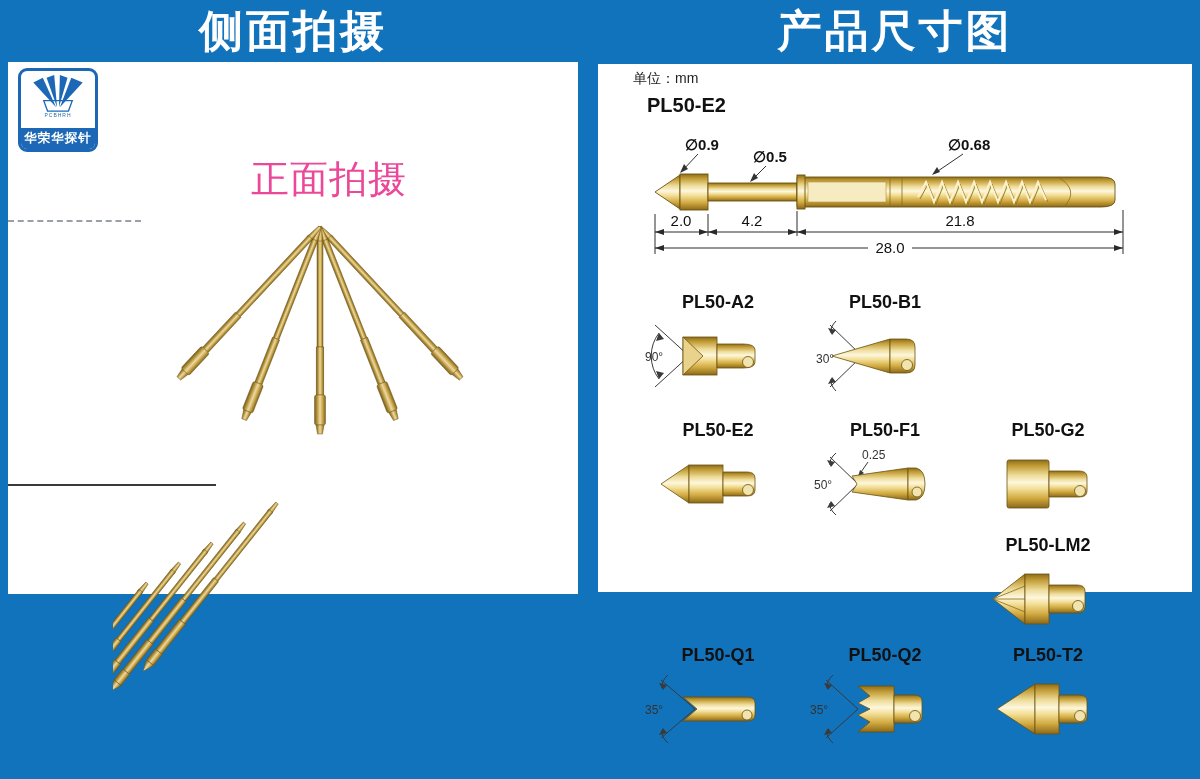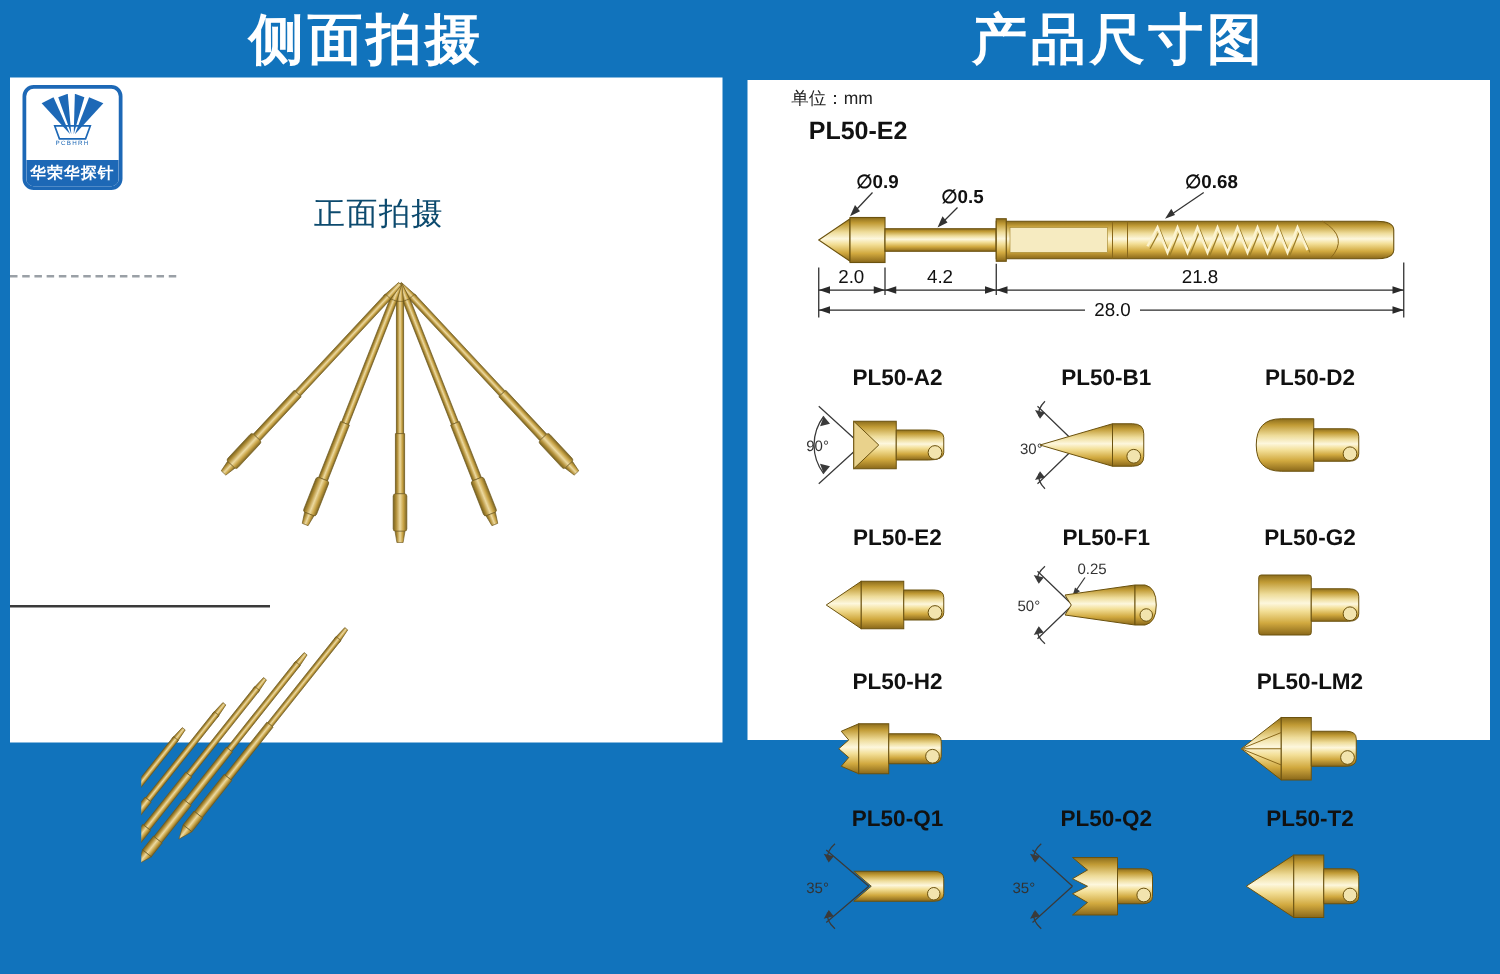--- a/index.html
+++ b/index.html
@@ -23,21 +23,21 @@
     border:3px solid #1d68b6;border-radius:9px;background:#fff;
     box-sizing:border-box;overflow:hidden;
   }
   .logo-fan{display:block;margin:4px auto 0;}
   .logo-sub{font-size:5px;line-height:5px;color:#1d68b6;text-align:center;letter-spacing:1px;}
   .logo-band{
     position:absolute;left:0;right:0;bottom:0;height:21px;background:#1d68b6;
     color:#fff;font-size:12.5px;font-weight:bold;line-height:21px;text-align:center;letter-spacing:1px;
   }
 
-  .photo-label{position:absolute;color:#0c4a6e;font-size:25px;letter-spacing:1px;white-space:nowrap;}
+  .photo-label{position:absolute;color:#ec4899;font-size:38px;letter-spacing:1px;white-space:nowrap;}
   .dash-line{position:absolute;left:0;top:158px;width:133px;border-top:2px dashed #9aa0a6;}
   .solid-line{position:absolute;left:0;top:422px;width:208px;border-top:2px solid #3a3a3a;}
 
   .unit{position:absolute;left:35px;top:6px;font-size:14px;color:#222;}
   .main-title{position:absolute;left:49px;top:30px;font-size:20px;font-weight:bold;color:#111;}
 
   .cell{position:absolute;width:170px;text-align:center;}
   .cell .t{font-size:18px;font-weight:bold;color:#111;}
   svg.thumb{display:block;margin:4px auto 0;}
   svg text{font-family:"Liberation Sans",sans-serif;}
@@ -250,30 +250,20 @@
         <polygon points="22,60 18,67 26,65" fill="#3a3a3a"></polygon>
       <text x="6" y="46" font-size="12" fill="#333">30°</text>
       <g stroke="#6b520f" stroke-width="0.8">
         <polygon points="22,39 80,22 80,56" fill="url(#gTech)"></polygon>
         <path d="M80,22 H96 Q105,22 105,30 V48 Q105,56 96,56 H80 Z" fill="url(#gTech)"></path>
         <circle cx="97" cy="48" r="5.5" fill="#f2e4ae"></circle>
       </g>
     </svg>
   </div>
 
-  <div class="cell" style="left:365px;top:228px;">
-    <div class="t">PL50-D2</div>
-    <svg class="thumb" width="150" height="78" viewBox="0 0 150 78">
-      <g stroke="#6b520f" stroke-width="0.8">
-        <path d="M78,18 H52 Q32,18 32,39 Q32,60 52,60 H78 Z" fill="url(#gTech)"></path>
-        <path d="M78,26 H106 Q114,26 114,32 V46 Q114,52 106,52 H78 Z" fill="url(#gTech)"></path>
-        <circle cx="107" cy="46" r="5.5" fill="#f2e4ae"></circle>
-      </g>
-    </svg>
-  </div>
 
   <div class="cell" style="left:35px;top:356px;">
     <div class="t">PL50-E2</div>
     <svg class="thumb" width="150" height="78" viewBox="0 0 150 78">
       <g stroke="#6b520f" stroke-width="0.8">
         <polygon points="18,39 46,20 46,58" fill="url(#gTech)"></polygon>
         <rect x="46" y="20" width="34" height="38" fill="url(#gTech)"></rect>
         <path d="M80,27 H104 Q112,27 112,33 V45 Q112,51 104,51 H80 Z" fill="url(#gTech)"></path>
         <circle cx="105" cy="45" r="5.5" fill="#f2e4ae"></circle>
       </g>
@@ -304,31 +294,20 @@
     <div class="t">PL50-G2</div>
     <svg class="thumb" width="150" height="78" viewBox="0 0 150 78">
       <g stroke="#6b520f" stroke-width="0.8">
         <rect x="34" y="15" width="42" height="48" rx="2" fill="url(#gTech)"></rect>
         <path d="M76,26 H106 Q114,26 114,32 V46 Q114,52 106,52 H76 Z" fill="url(#gTech)"></path>
         <circle cx="107" cy="46" r="5.5" fill="#f2e4ae"></circle>
       </g>
     </svg>
   </div>
 
-  <div class="cell" style="left:35px;top:471px;">
-    <div class="t">PL50-H2</div>
-    <svg class="thumb" width="150" height="78" viewBox="0 0 150 78">
-      <g stroke="#6b520f" stroke-width="0.8">
-        <polygon points="44,19 44,59 30,53 36,46 28,39 36,32 30,25" fill="url(#gTech)"></polygon>
-        <rect x="44" y="19" width="24" height="40" fill="url(#gTech)"></rect>
-        <path d="M68,27 H102 Q110,27 110,33 V45 Q110,51 102,51 H68 Z" fill="url(#gTech)"></path>
-        <circle cx="103" cy="45" r="5.5" fill="#f2e4ae"></circle>
-      </g>
-    </svg>
-  </div>
 
 
   <div class="cell" style="left:365px;top:471px;">
     <div class="t">PL50-LM2</div>
     <svg class="thumb" width="150" height="78" viewBox="0 0 150 78">
       <g stroke="#6b520f" stroke-width="0.8">
         <polygon points="20,39 52,14 52,64" fill="url(#gTech)"></polygon>
         <path d="M20,39 L52,26 M20,39 L52,39 M20,39 L52,52" stroke="#8a681a" fill="none"></path>
         <rect x="52" y="14" width="24" height="50" fill="url(#gTech)"></rect>
         <path d="M76,25 H104 Q112,25 112,31 V47 Q112,53 104,53 H76 Z" fill="url(#gTech)"></path>

